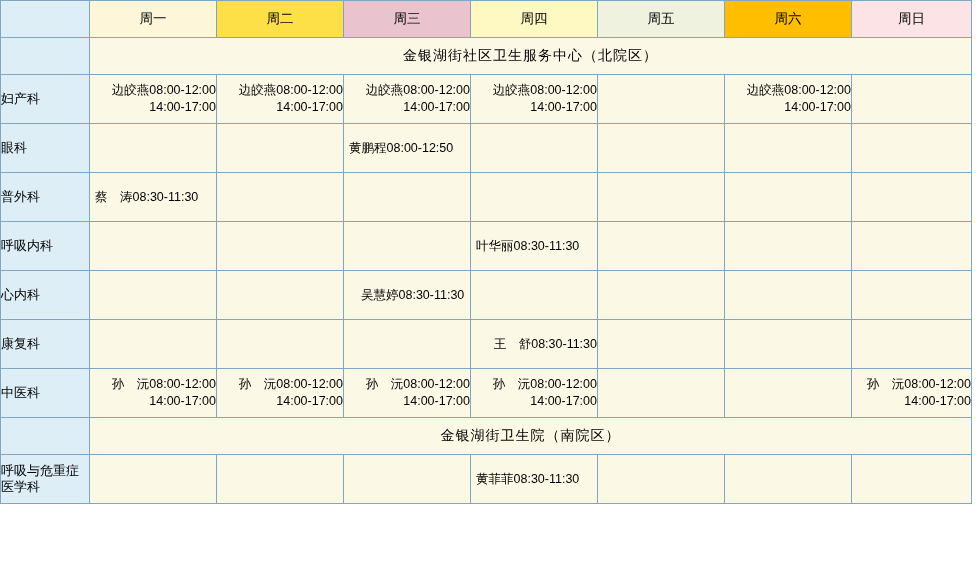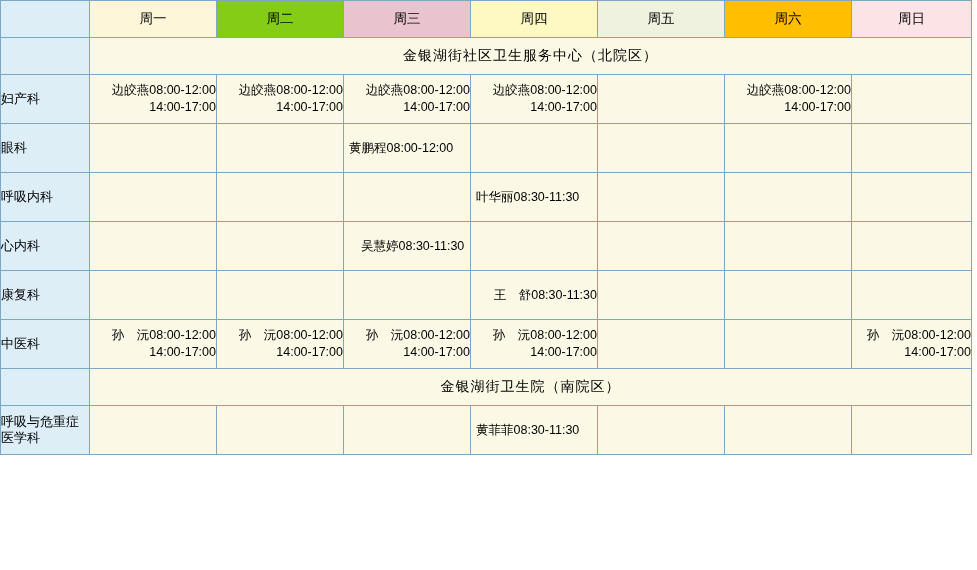--- a/index.html
+++ b/index.html
@@ -33,21 +33,21 @@
 
   
   tr.header-row th {
     height: 36px;
     text-align: center;
     font-size: 13.5px;
     color: #000;
   }
   th.h-corner { background: #ddeef7; }
   th.h-mon { background: #fdf6d8; }
-  th.h-tue { background: #84cc16; }
+  th.h-tue { background: #fde047; }
   th.h-wed { background: #e9c4ce; }
   th.h-thu { background: #fef9c3; }
   th.h-fri { background: #eef2df; }
   th.h-sat { background: #ffbf00; }
   th.h-sun { background: #fbe3e6; }
 
   
   td.section-title {
     background: #fbf8e6;
     text-align: center;
@@ -119,27 +119,37 @@
       <td class="slot"></td>
       <td class="slot">边皎燕08:00-12:00
 14:00-17:00</td>
       <td class="slot"></td>
     </tr>
 
     <tr>
       <td class="dept-cell">眼科</td>
       <td class="slot"></td>
       <td class="slot"></td>
-      <td class="slot" style="text-align:left;padding-left:5px">黄鹏程08:00-12:00</td>
-      <td class="slot"></td>
-      <td class="slot"></td>
-      <td class="slot"></td>
-      <td class="slot"></td>
-    </tr>
-
+      <td class="slot" style="text-align:left;padding-left:5px">黄鹏程08:00-12:50</td>
+      <td class="slot"></td>
+      <td class="slot"></td>
+      <td class="slot"></td>
+      <td class="slot"></td>
+    </tr>
+
+    <tr>
+      <td class="dept-cell">普外科</td>
+      <td class="slot" style="text-align:left;padding-left:5px">蔡　涛08:30-11:30</td>
+      <td class="slot"></td>
+      <td class="slot"></td>
+      <td class="slot"></td>
+      <td class="slot"></td>
+      <td class="slot"></td>
+      <td class="slot"></td>
+    </tr>
 
 
     <tr>
       <td class="dept-cell">呼吸内科</td>
       <td class="slot"></td>
       <td class="slot"></td>
       <td class="slot"></td>
       <td class="slot" style="text-align:left;padding-left:5px">叶华丽08:30-11:30</td>
       <td class="slot"></td>
       <td class="slot"></td>

